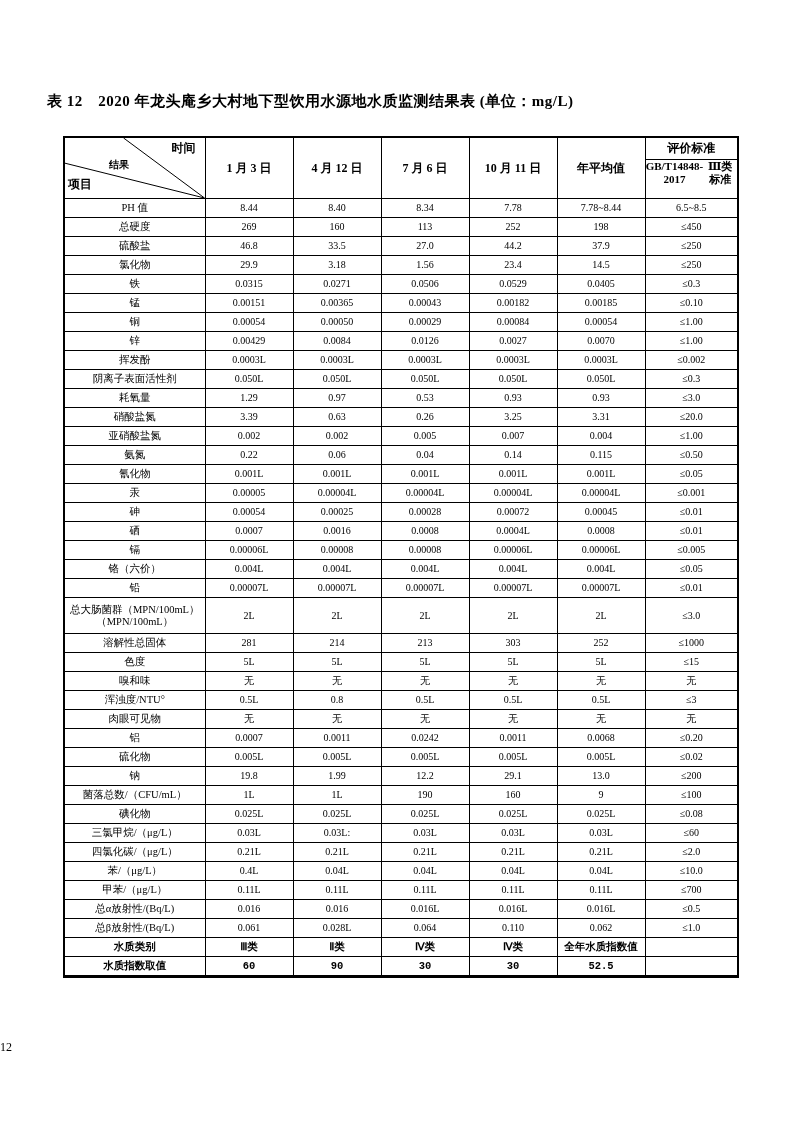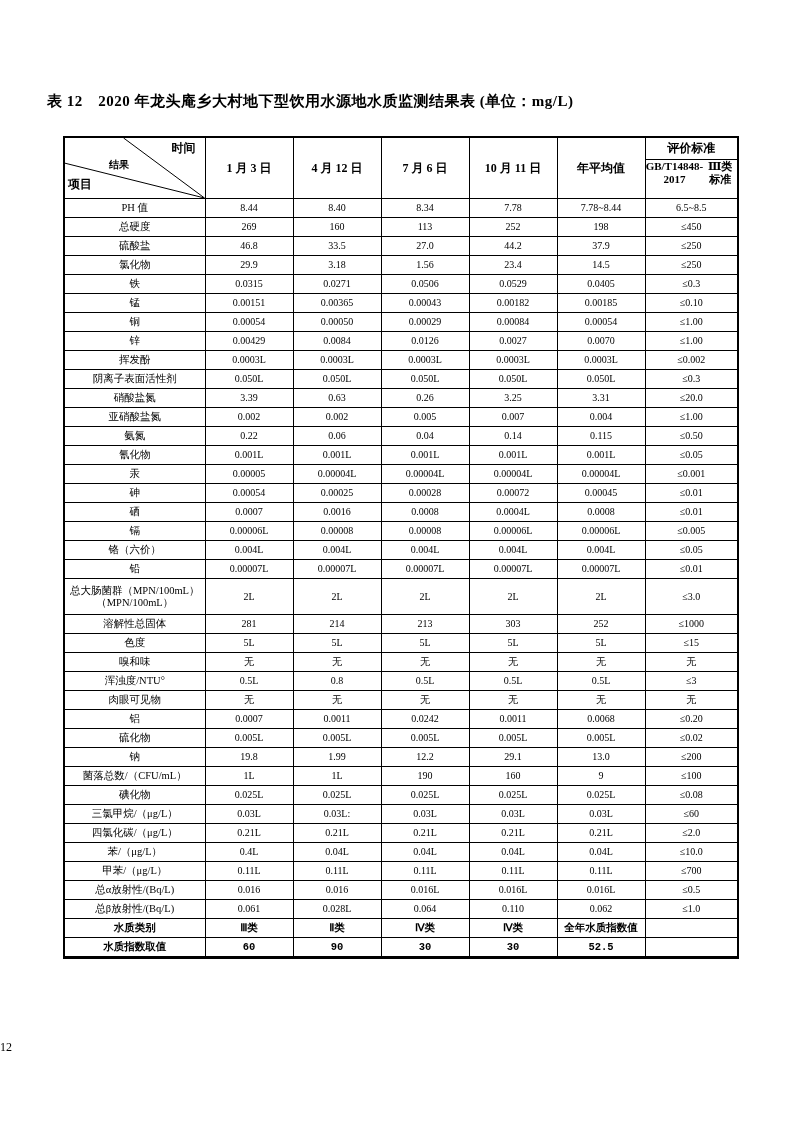--- a/index.html
+++ b/index.html
@@ -213,20 +213,29 @@
         <tr>
           <td class="label-cell">阴离子表面活性剂</td>
           <td>0.050L</td>
           <td>0.050L</td>
           <td>0.050L</td>
           <td>0.050L</td>
           <td>0.050L</td>
           <td>≤0.3</td>
         </tr>
         <tr>
+          <td class="label-cell">耗氧量</td>
+          <td>1.29</td>
+          <td>0.97</td>
+          <td>0.53</td>
+          <td>0.93</td>
+          <td>0.93</td>
+          <td>≤3.0</td>
+        </tr>
+        <tr>
           <td class="label-cell">硝酸盐氮</td>
           <td>3.39</td>
           <td>0.63</td>
           <td>0.26</td>
           <td>3.25</td>
           <td>3.31</td>
           <td>≤20.0</td>
         </tr>
         <tr>
           <td class="label-cell">亚硝酸盐氮</td>

